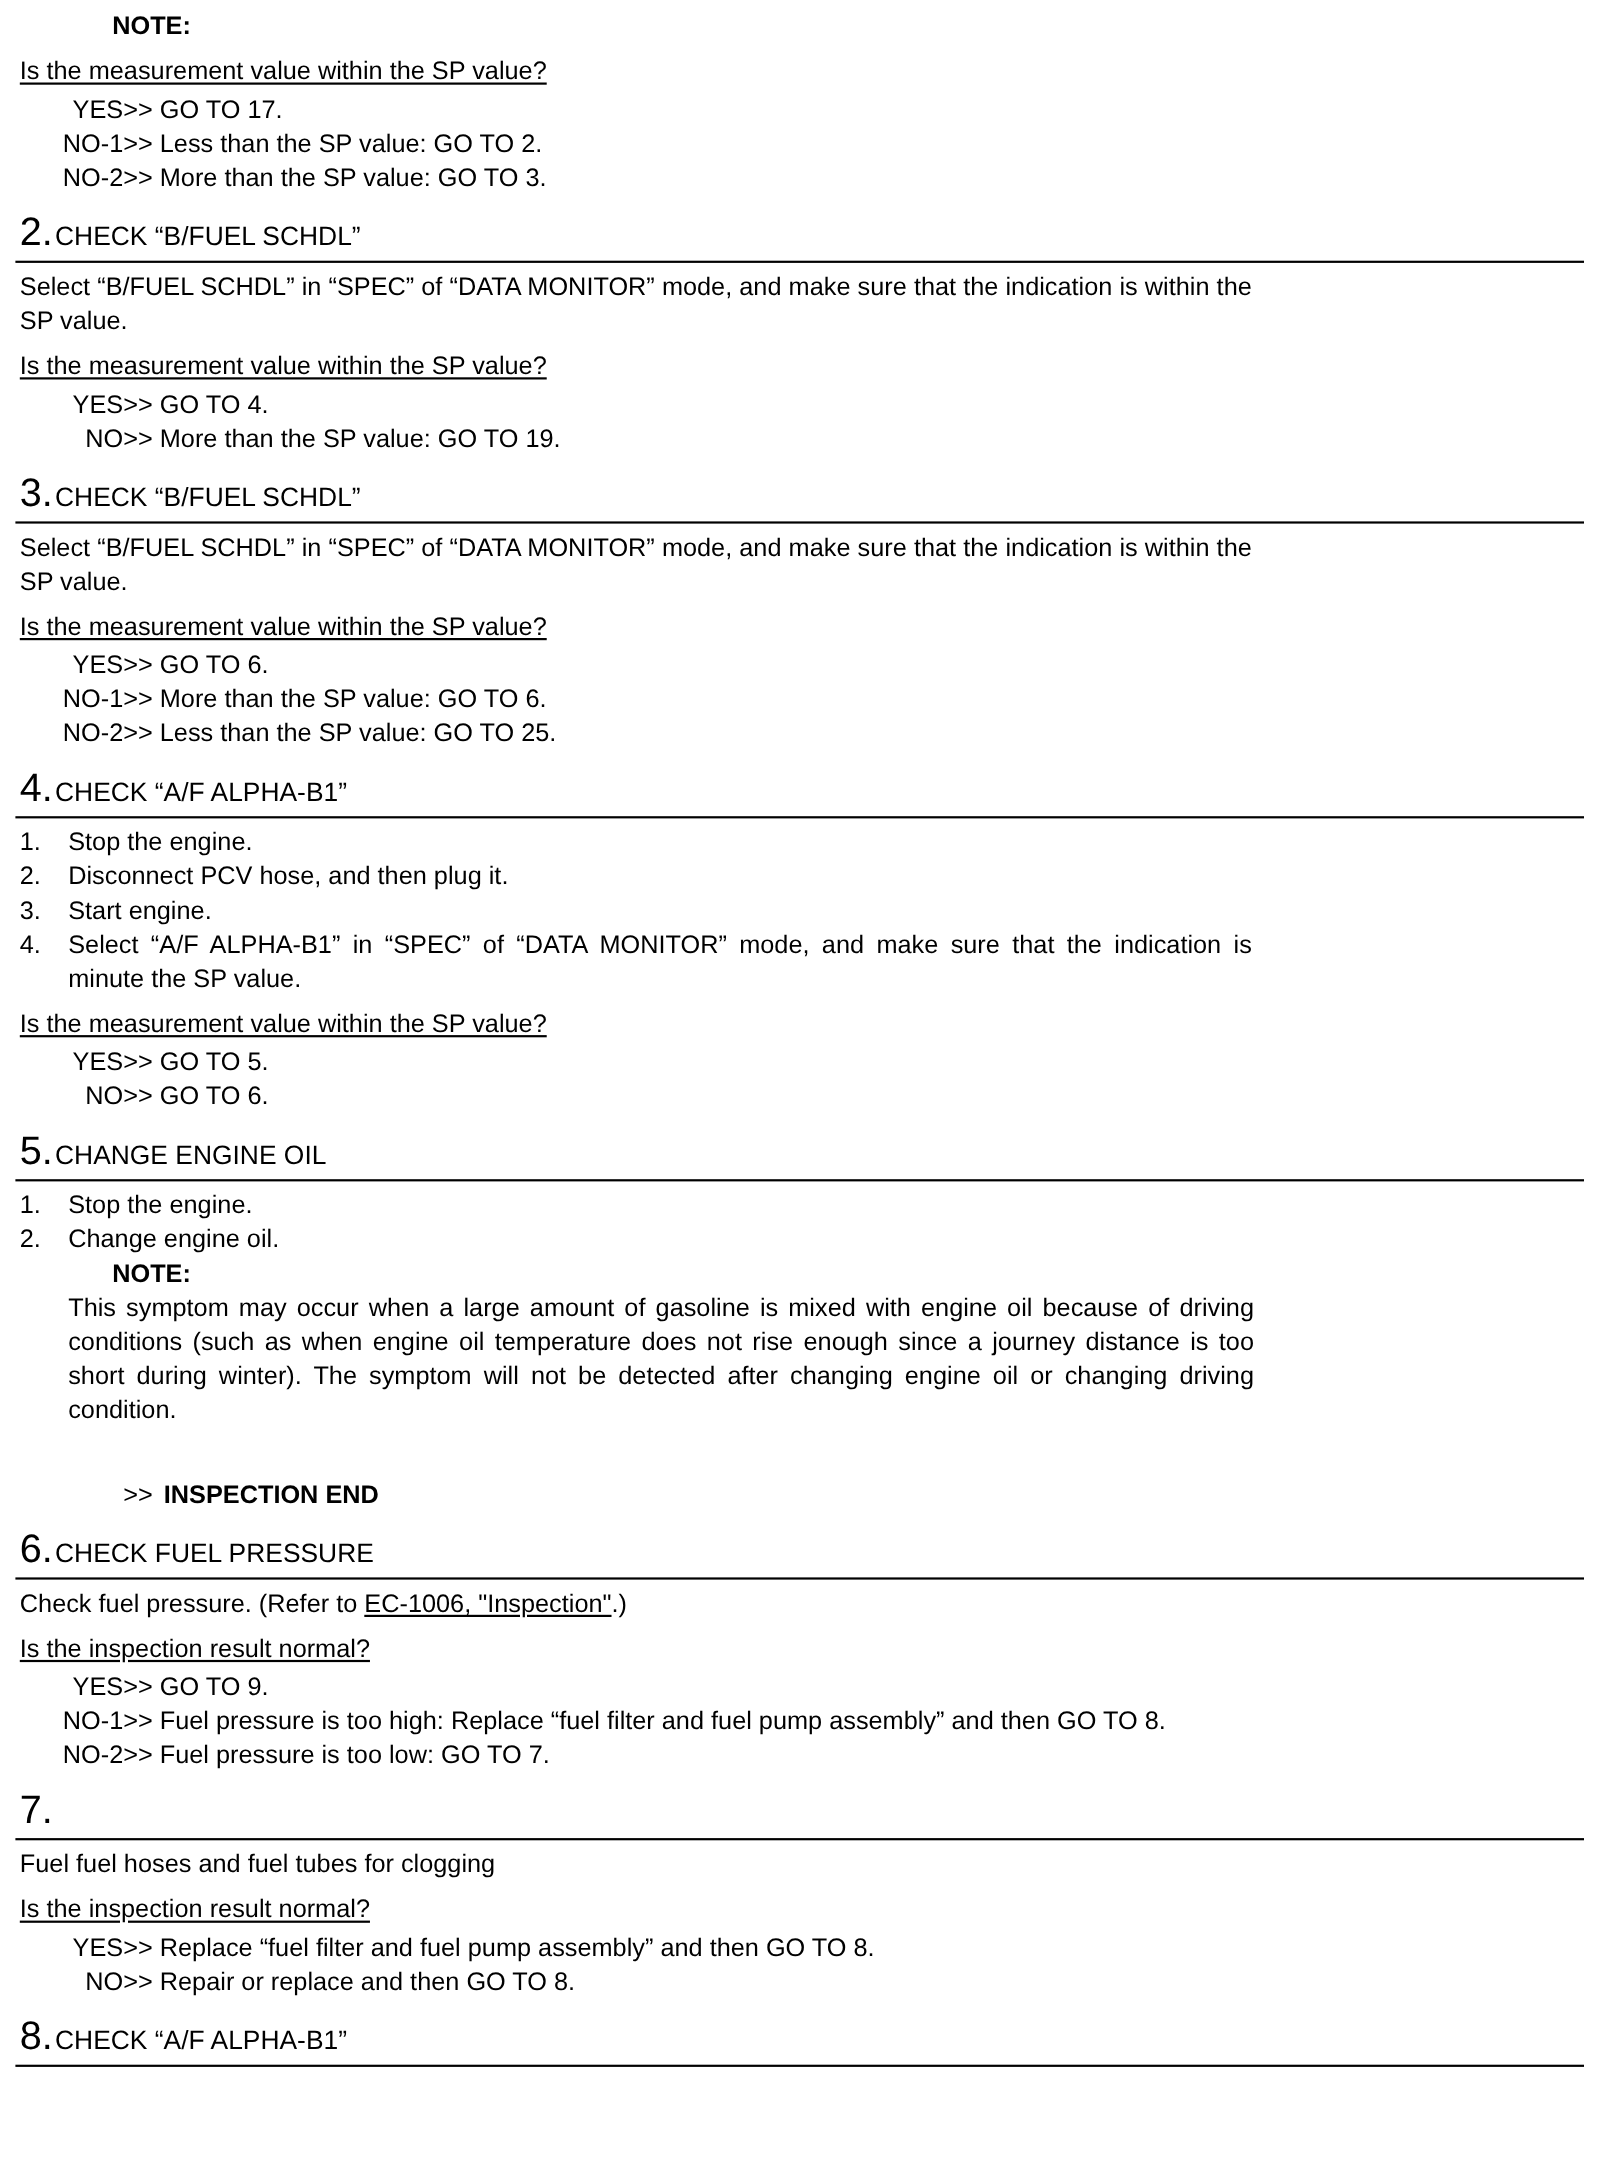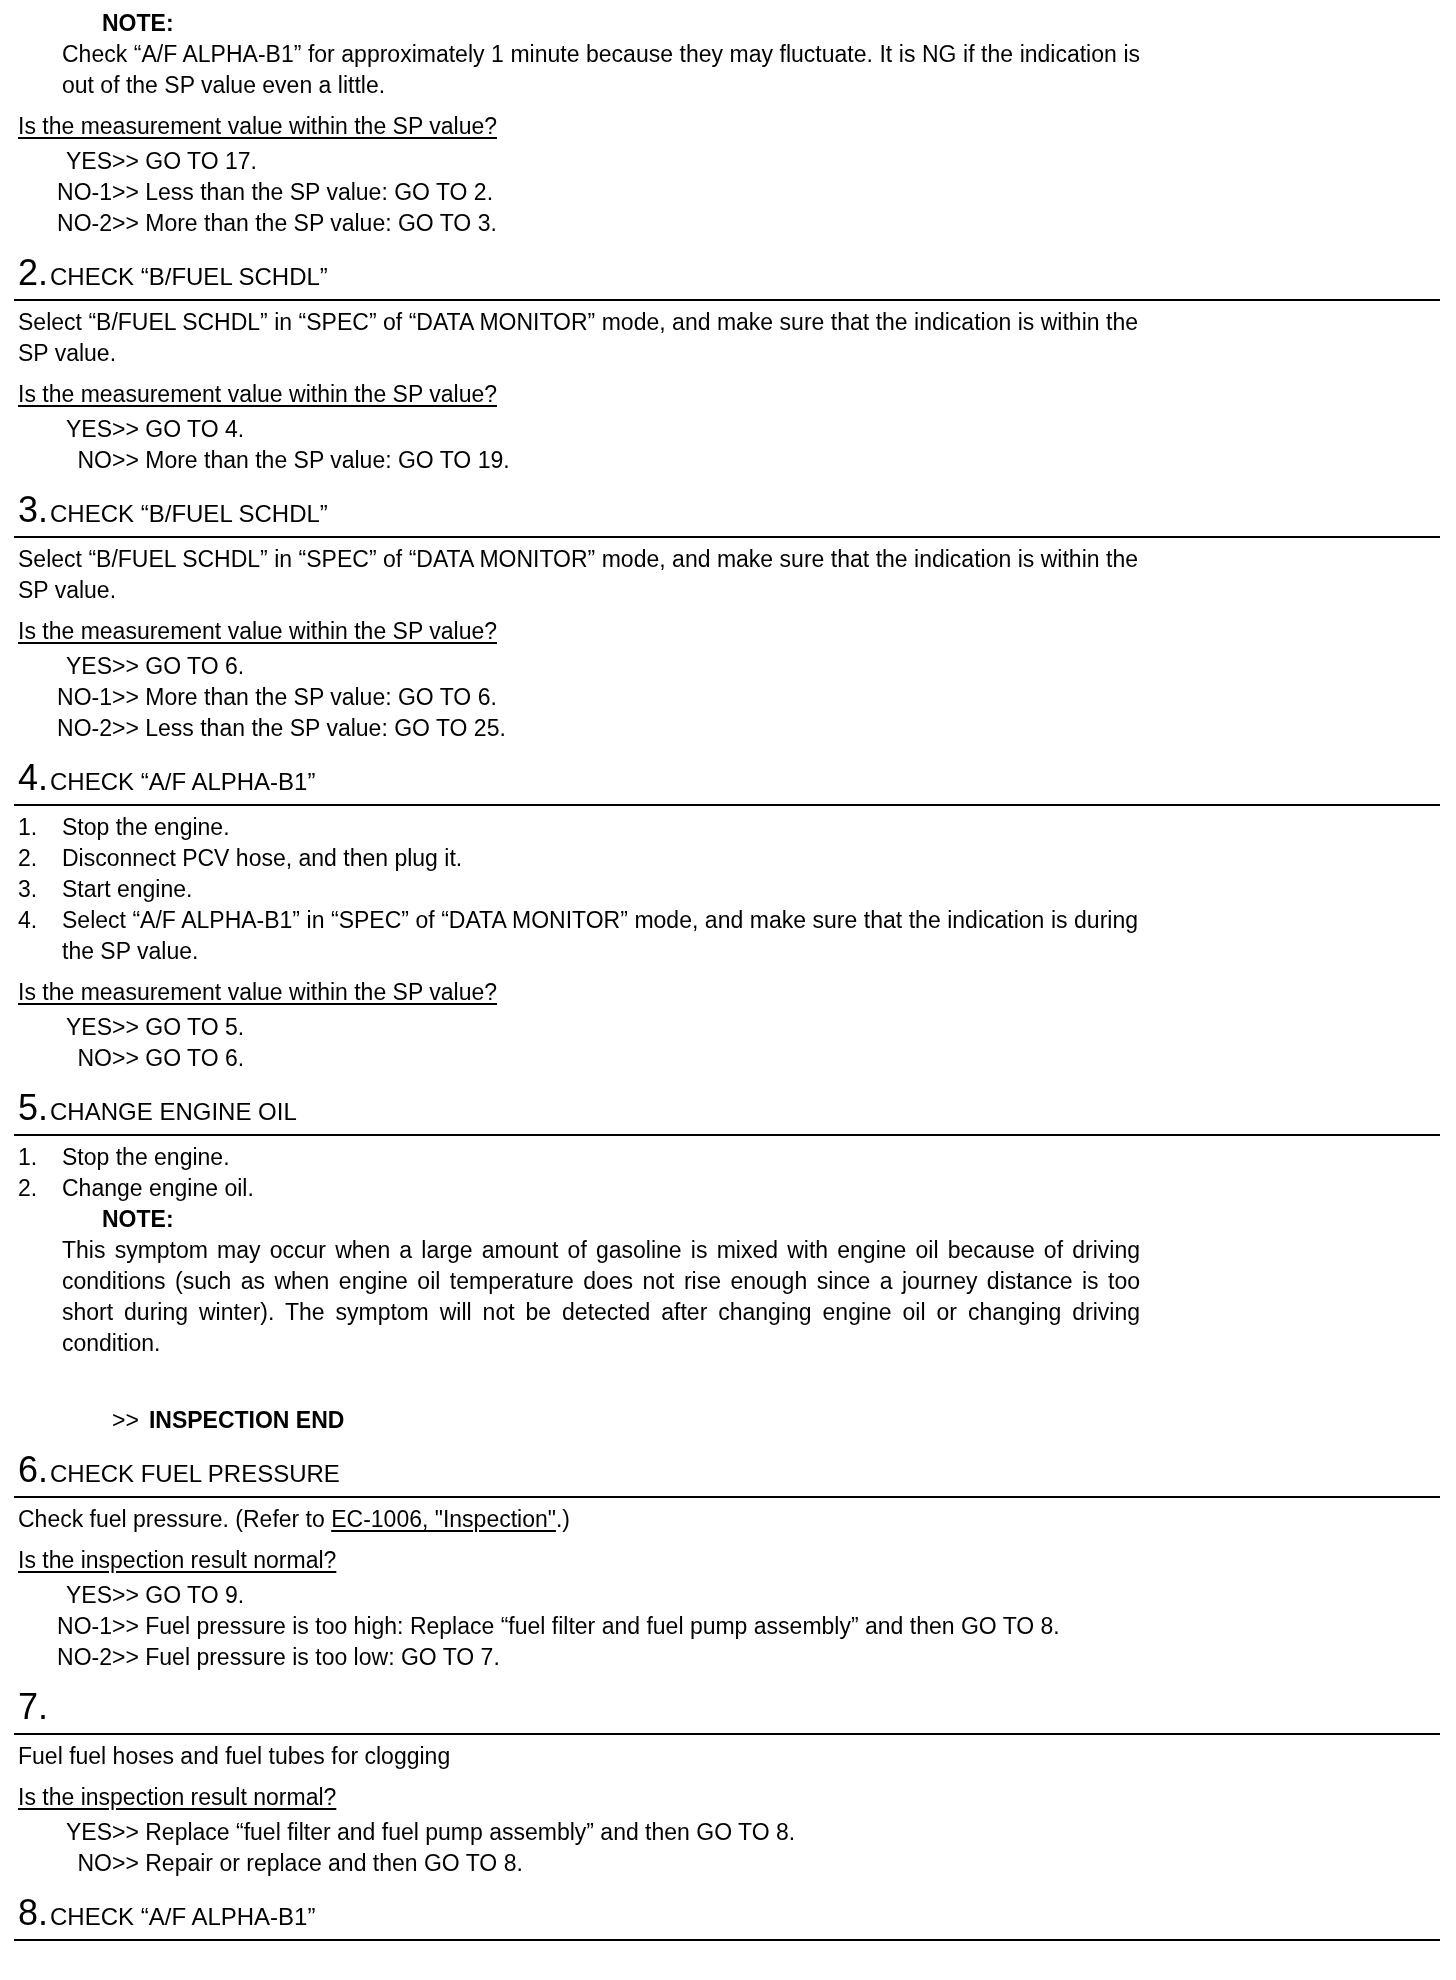--- a/index.html
+++ b/index.html
@@ -48,21 +48,20 @@
 
   .link { text-decoration: underline; text-underline-offset: 3px; cursor: pointer; }
 </style>
 </head>
 <body>
 
 <div class="page">
 
   <div class="note">
     <div class="note-label">NOTE:</div>
-    <div class="note-text">Check “A/F ALPHA-B1” for approximately 1 minute because they may fluctuate. It is NG if the indication is out of the SP value even a little.</div>
   </div>
   <div class="question">Is the measurement value within the SP value?</div>
   <div class="answers">
     <div class="answer">
       <span class="ans-label">YES</span>
       <span class="ans-text">&gt;&gt; GO TO 17.</span>
     </div>
     <div class="answer">
       <span class="ans-label">NO-1</span>
       <span class="ans-text">&gt;&gt; Less than the SP value: GO TO 2.</span>
@@ -126,21 +125,21 @@
     <div class="step">
       <span class="step-num">2.</span>
       <span class="step-text">Disconnect PCV hose, and then plug it.</span>
     </div>
     <div class="step">
       <span class="step-num">3.</span>
       <span class="step-text">Start engine.</span>
     </div>
     <div class="step">
       <span class="step-num">4.</span>
-      <span class="step-text">Select “A/F ALPHA-B1” in “SPEC” of “DATA MONITOR” mode, and make sure that the indication is during the SP value.</span>
+      <span class="step-text">Select “A/F ALPHA-B1” in “SPEC” of “DATA MONITOR” mode, and make sure that the indication is minute the SP value.</span>
     </div>
   </div>
   <div class="question">Is the measurement value within the SP value?</div>
   <div class="answers">
     <div class="answer">
       <span class="ans-label">YES</span>
       <span class="ans-text">&gt;&gt; GO TO 5.</span>
     </div>
     <div class="answer">
       <span class="ans-label">NO</span>

